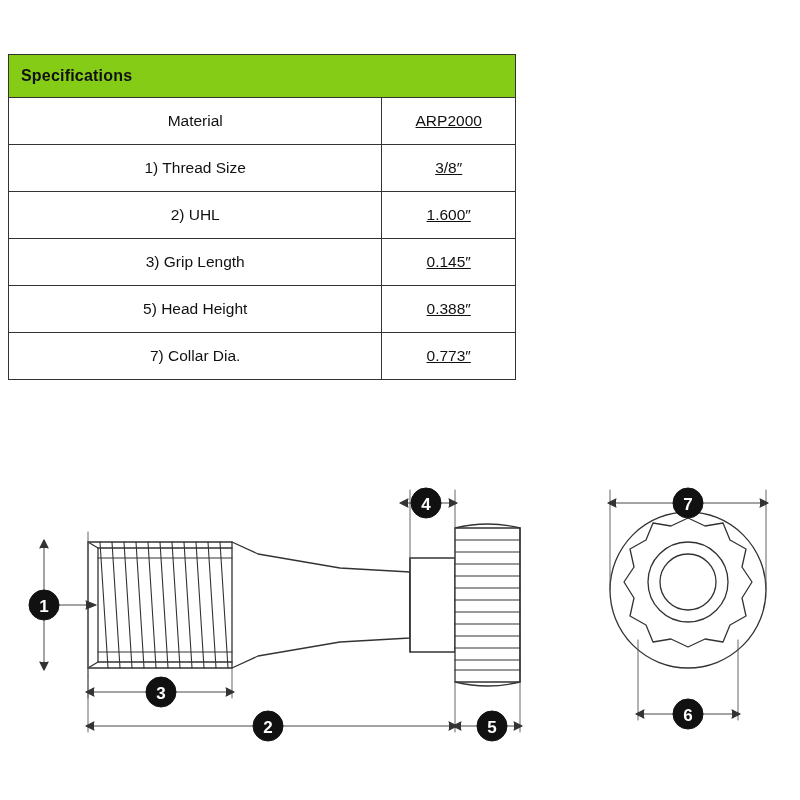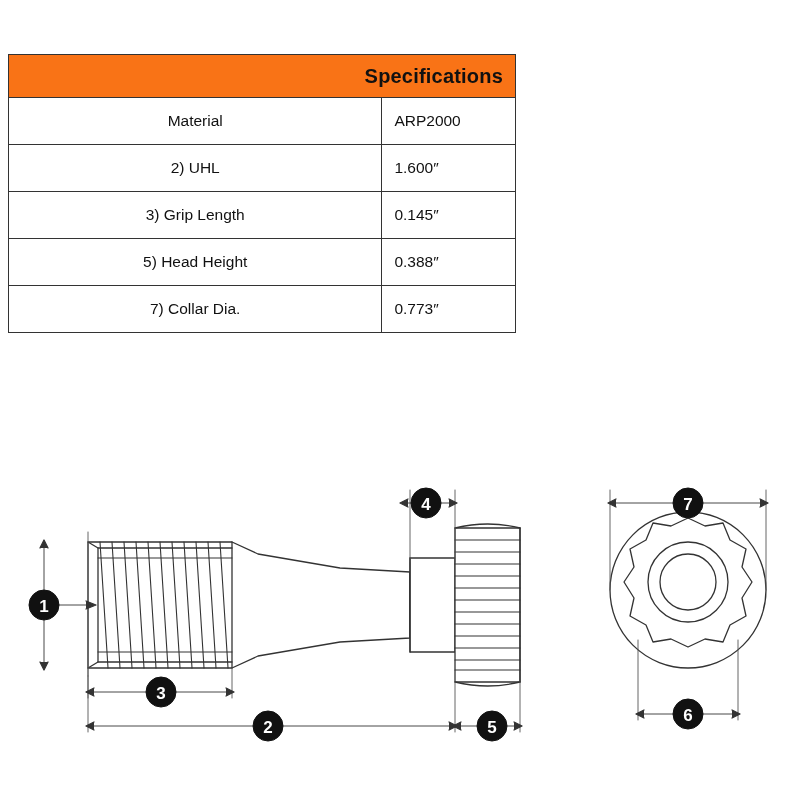--- a/index.html
+++ b/index.html
@@ -26,34 +26,35 @@
     font-size: 15.5px;
   }
   .spec-table th,
   .spec-table td {
     border: 1px solid #333333;
     padding: 0 12px;
     height: 46px;
     vertical-align: middle;
   }
   .spec-table thead th {
-    background: #f97316;
-    text-align: right;
+    background: #84cc16;
+    text-align: left;
     font-weight: bold;
-    font-size: 20px;
+    font-size: 16px;
     height: 42px;
     letter-spacing: 0.2px;
   }
   .spec-table td.label {
     text-align: center;
     width: 372px;
   }
   .spec-table td.value {
-    text-align: left;
+    text-align: center;
     width: 112px;
+    text-decoration: underline;
   }
 
   
   .drawing {
     position: absolute;
     left: 0;
     top: 470px;
     width: 800px;
     height: 330px;
   }
@@ -76,20 +77,24 @@
 <table class="spec-table">
   <thead>
     <tr>
       <th colspan="2">Specifications</th>
     </tr>
   </thead>
   <tbody>
     <tr>
       <td class="label">Material</td>
       <td class="value">ARP2000</td>
+    </tr>
+    <tr>
+      <td class="label">1) Thread Size</td>
+      <td class="value">3/8″</td>
     </tr>
     <tr>
       <td class="label">2) UHL</td>
       <td class="value">1.600″</td>
     </tr>
     <tr>
       <td class="label">3) Grip Length</td>
       <td class="value">0.145″</td>
     </tr>
     <tr>

